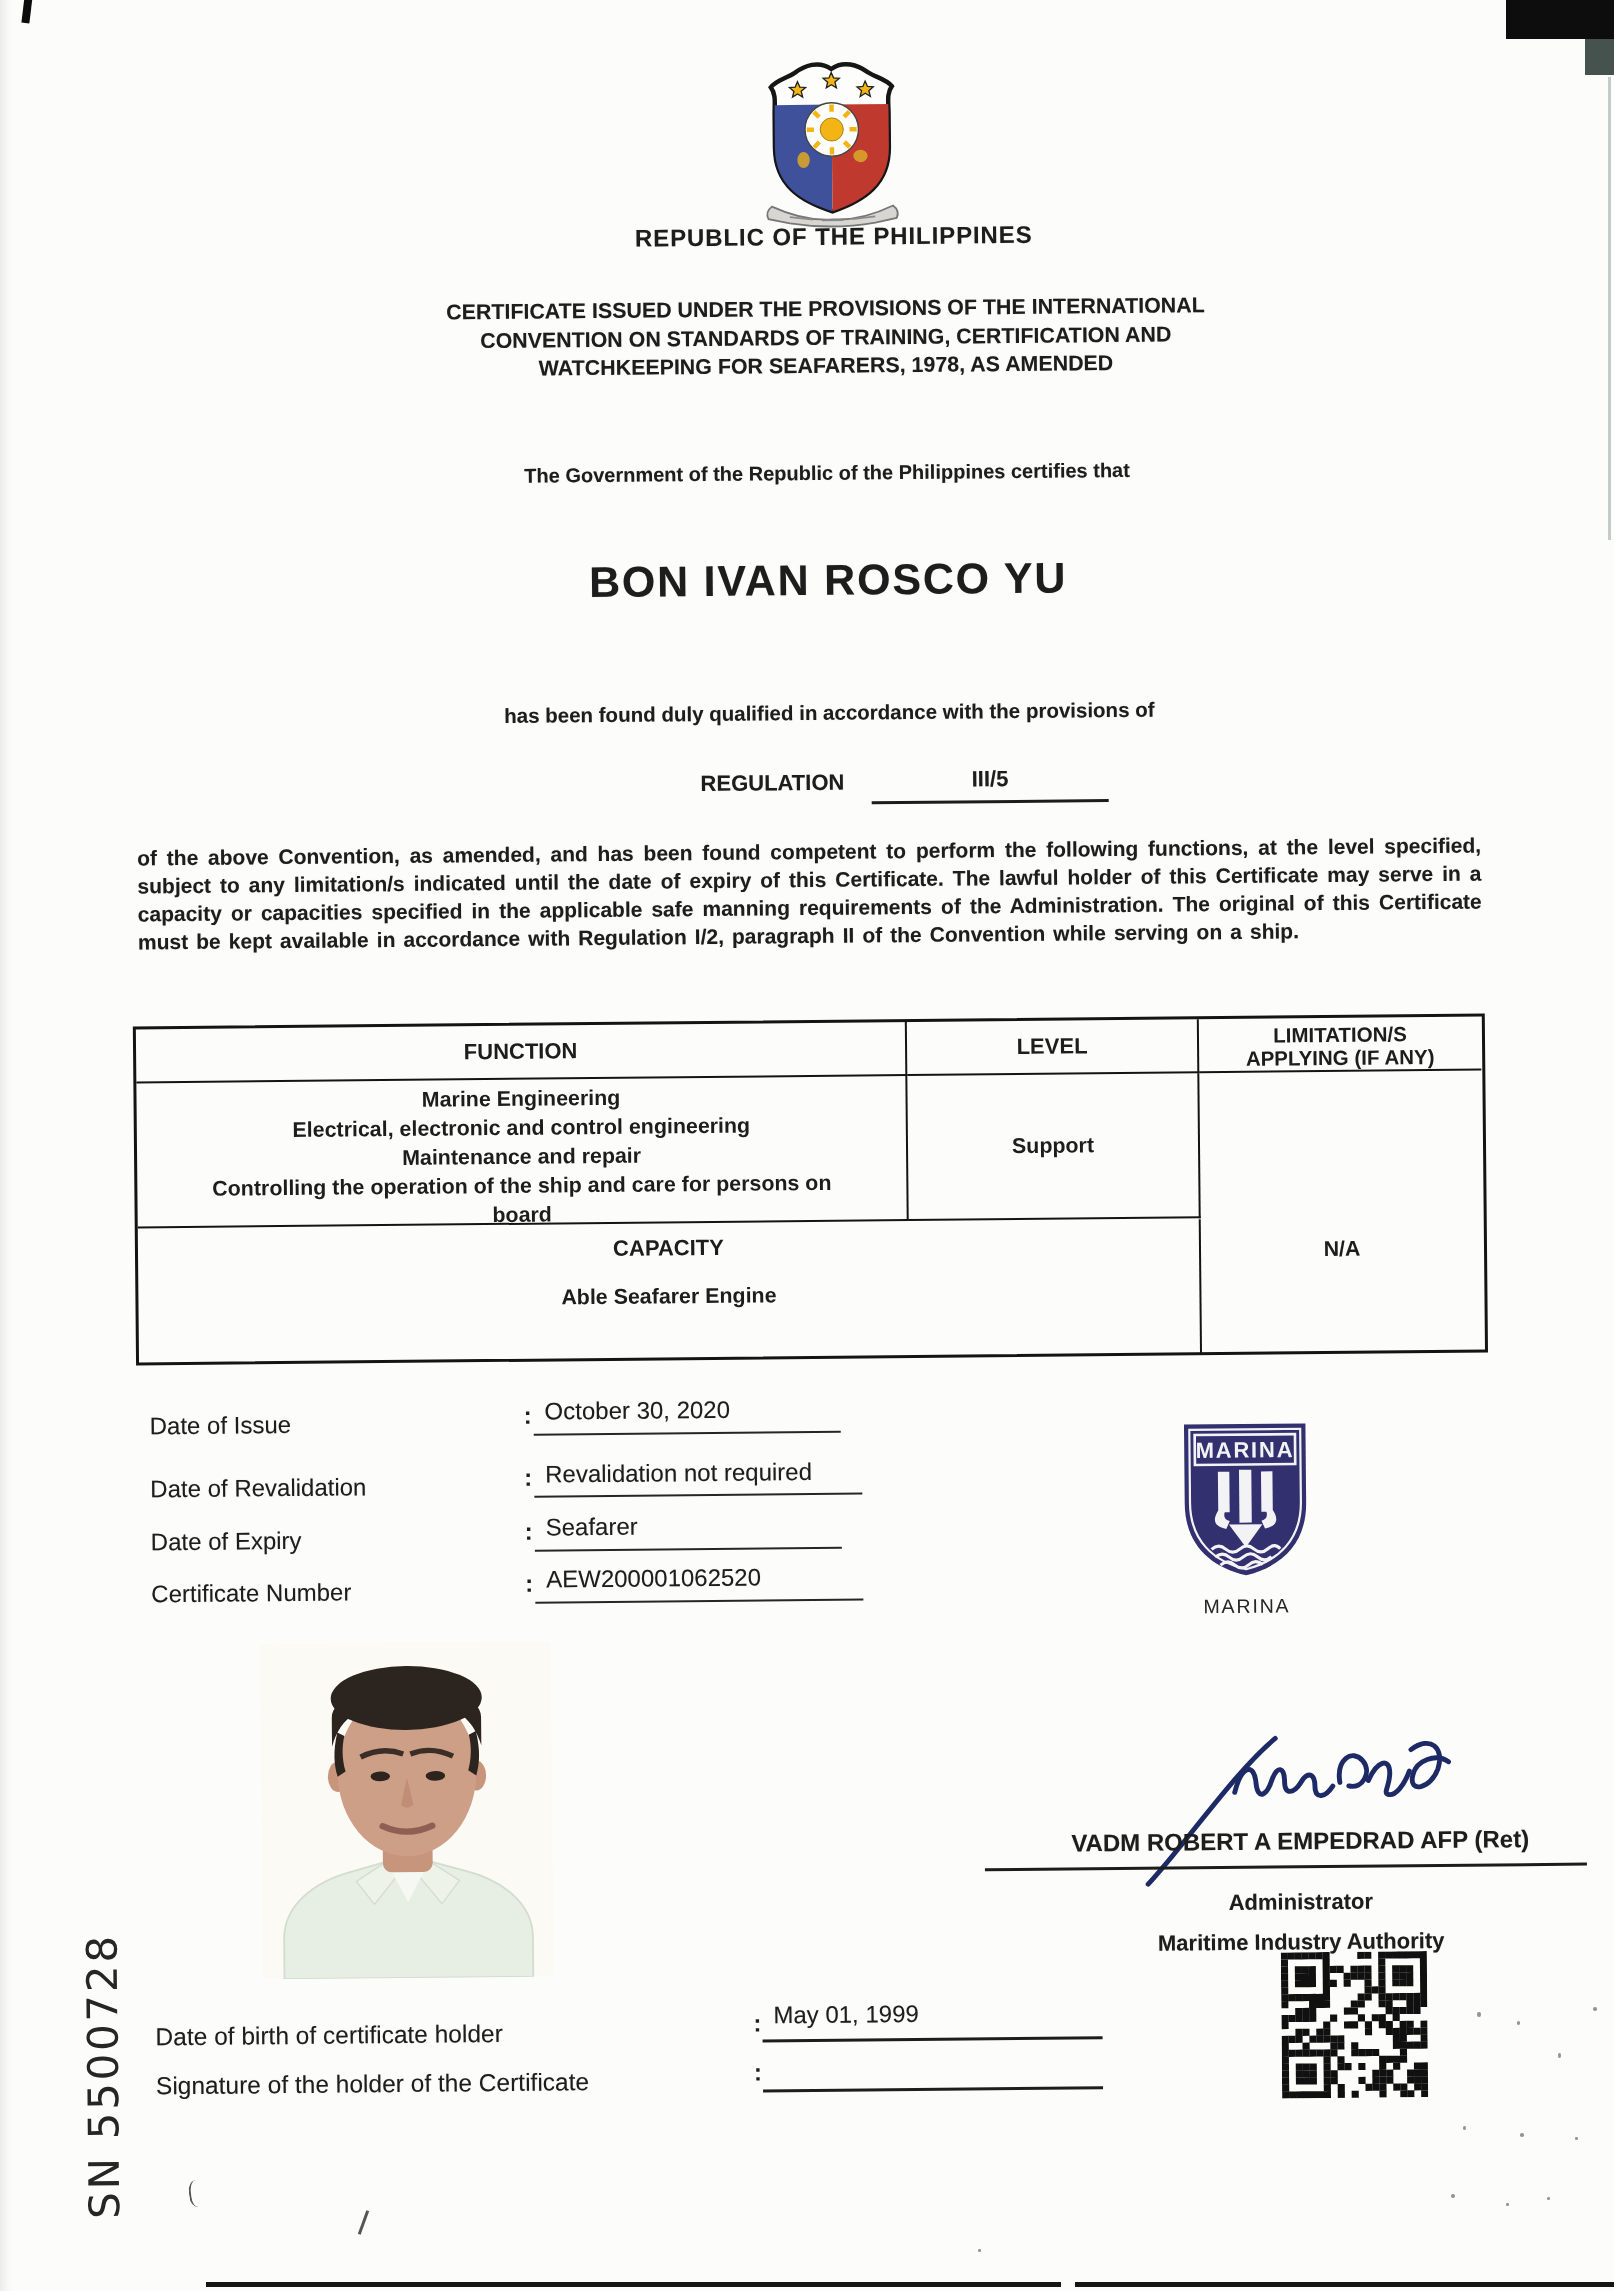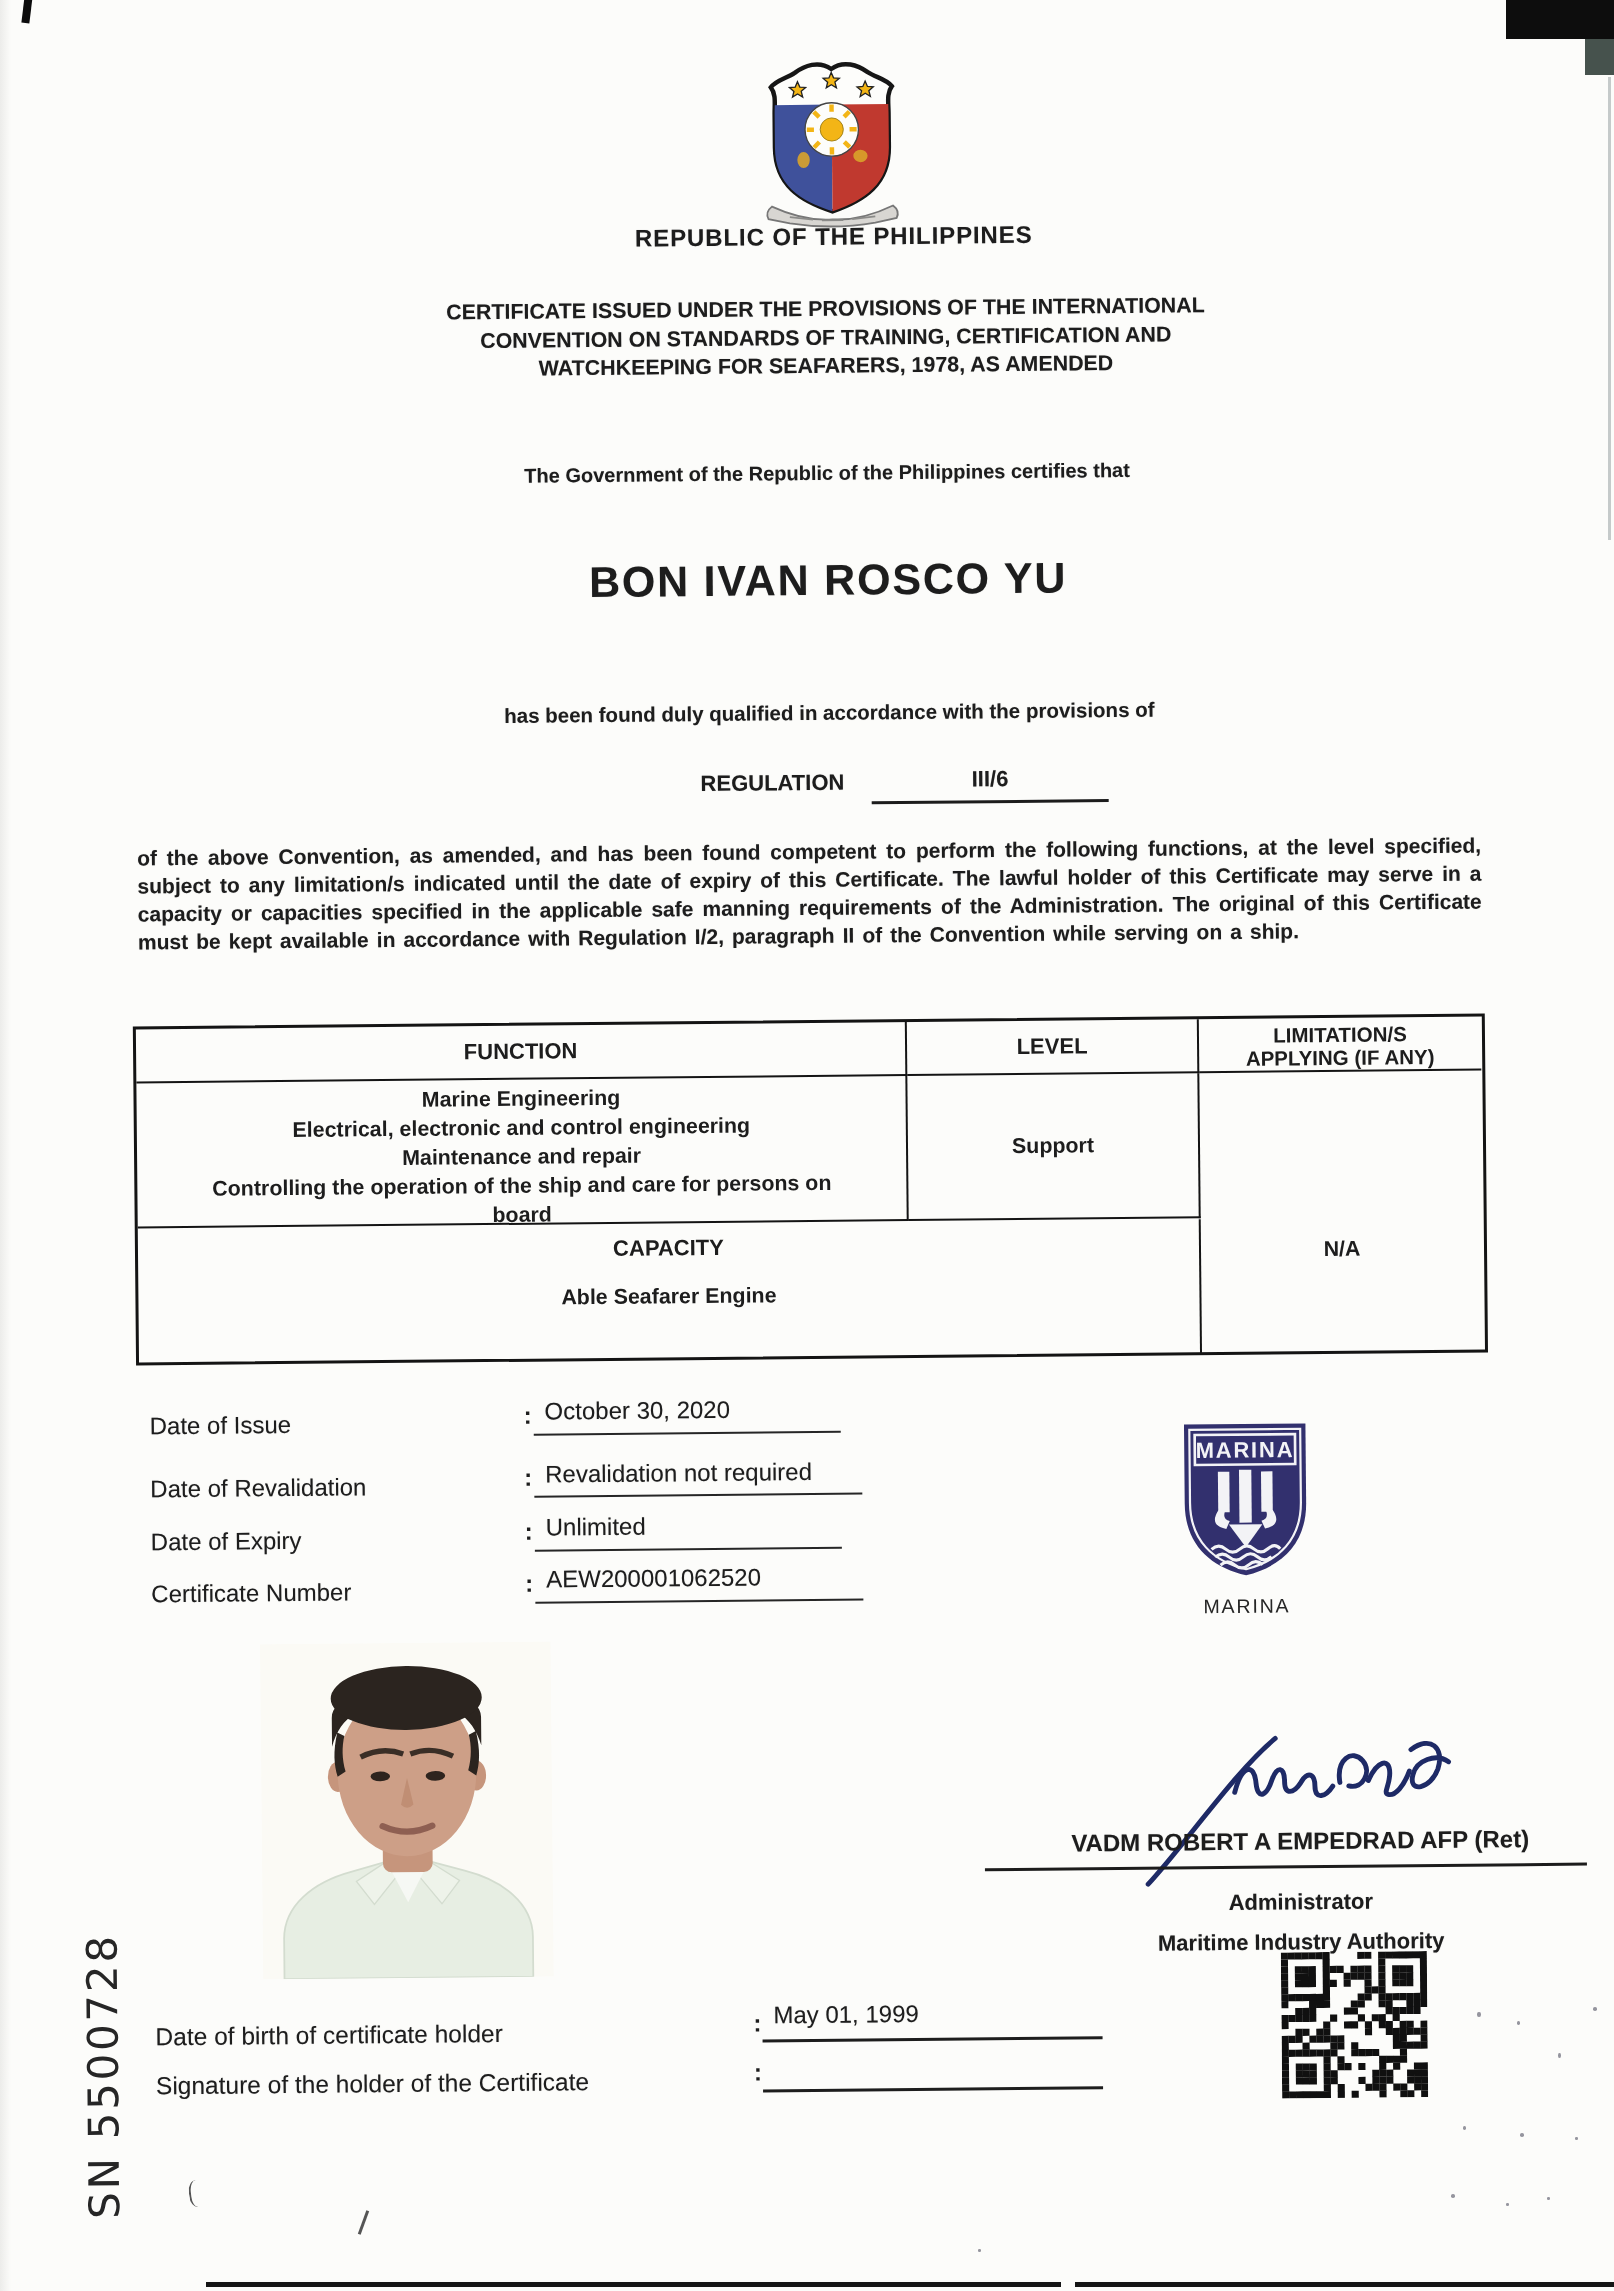--- a/index.html
+++ b/index.html
@@ -157,21 +157,21 @@
     </div>
 
     <div class="abs certifies ctr b ink">The Government of the Republic of the Philippines certifies that</div>
 
     <div class="abs holder-name ctr b ink">BON IVAN ROSCO YU</div>
 
     <div class="abs qualified ctr b ink">has been found duly qualified in accordance with the provisions of</div>
 
     <div class="abs reg-label b ink">REGULATION</div>
     <div class="abs reg-line b ink">
-      <span>III/6</span>
+      <span>III/5</span>
     </div>
 
     <div class="abs paragraph b ink">of the above Convention, as amended, and has been found competent to perform the following functions, at the level specified, subject to any limitation/s indicated until the date of expiry of this Certificate. The lawful holder of this Certificate may serve in a capacity or capacities specified in the applicable safe manning requirements of the Administration. The original of this Certificate must be kept available in accordance with Regulation I/2, paragraph II of the Convention while serving on a ship.</div>
 
     <div class="abs cert-table">
       <div class="cell t-h1">FUNCTION</div>
       <div class="cell t-h2">LEVEL</div>
       <div class="cell t-h3">
         <div>LIMITATION/S</div>
         <div>APPLYING (IF ANY)</div>
@@ -196,21 +196,21 @@
       <div class="abs d-value ink" style="top:1395px;">October 30, 2020</div>
       <div class="abs d-line" style="top:1431px;width:307px;"></div>
 
       <div class="abs d-label ink" style="top:1469px;">Date of Revalidation</div>
       <div class="abs d-colon" style="top:1461px;">:</div>
       <div class="abs d-value ink" style="top:1458px;">Revalidation not required</div>
       <div class="abs d-line" style="top:1493px;width:328px;"></div>
 
       <div class="abs d-label ink" style="top:1522px;">Date of Expiry</div>
       <div class="abs d-colon" style="top:1515px;">:</div>
-      <div class="abs d-value ink" style="top:1511px;">Unlimited</div>
+      <div class="abs d-value ink" style="top:1511px;">Seafarer</div>
       <div class="abs d-line" style="top:1547px;width:307px;"></div>
 
       <div class="abs d-label ink" style="top:1574px;">Certificate Number</div>
       <div class="abs d-colon" style="top:1567px;">:</div>
       <div class="abs d-value ink" style="top:1563px;">AEW200001062520</div>
       <div class="abs d-line" style="top:1599px;width:328px;"></div>
     </div>
 
     <svg class="abs marina-logo" viewBox="0 0 150 182">
       <path d="M6 6 H144 V96 C144 142 116 168 75 178 C34 168 6 142 6 96 Z" fill="#32306e"></path>

